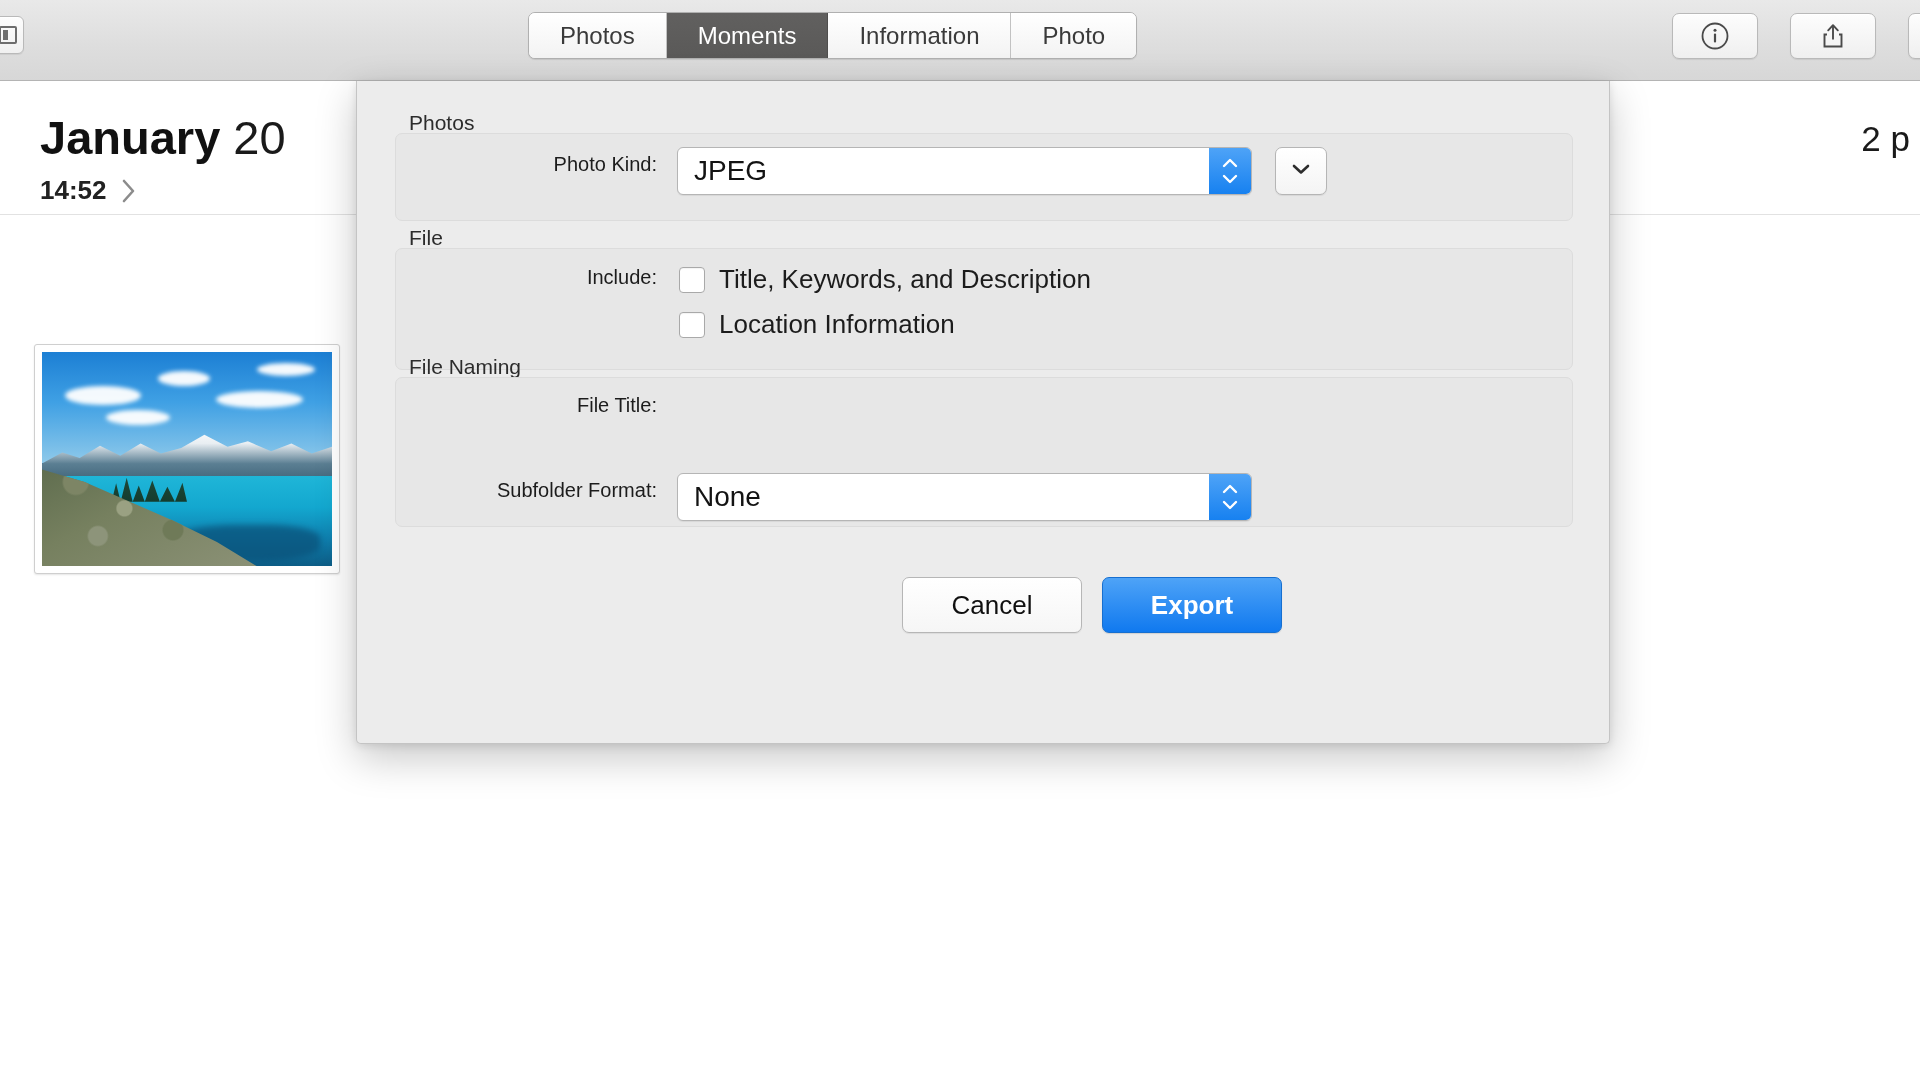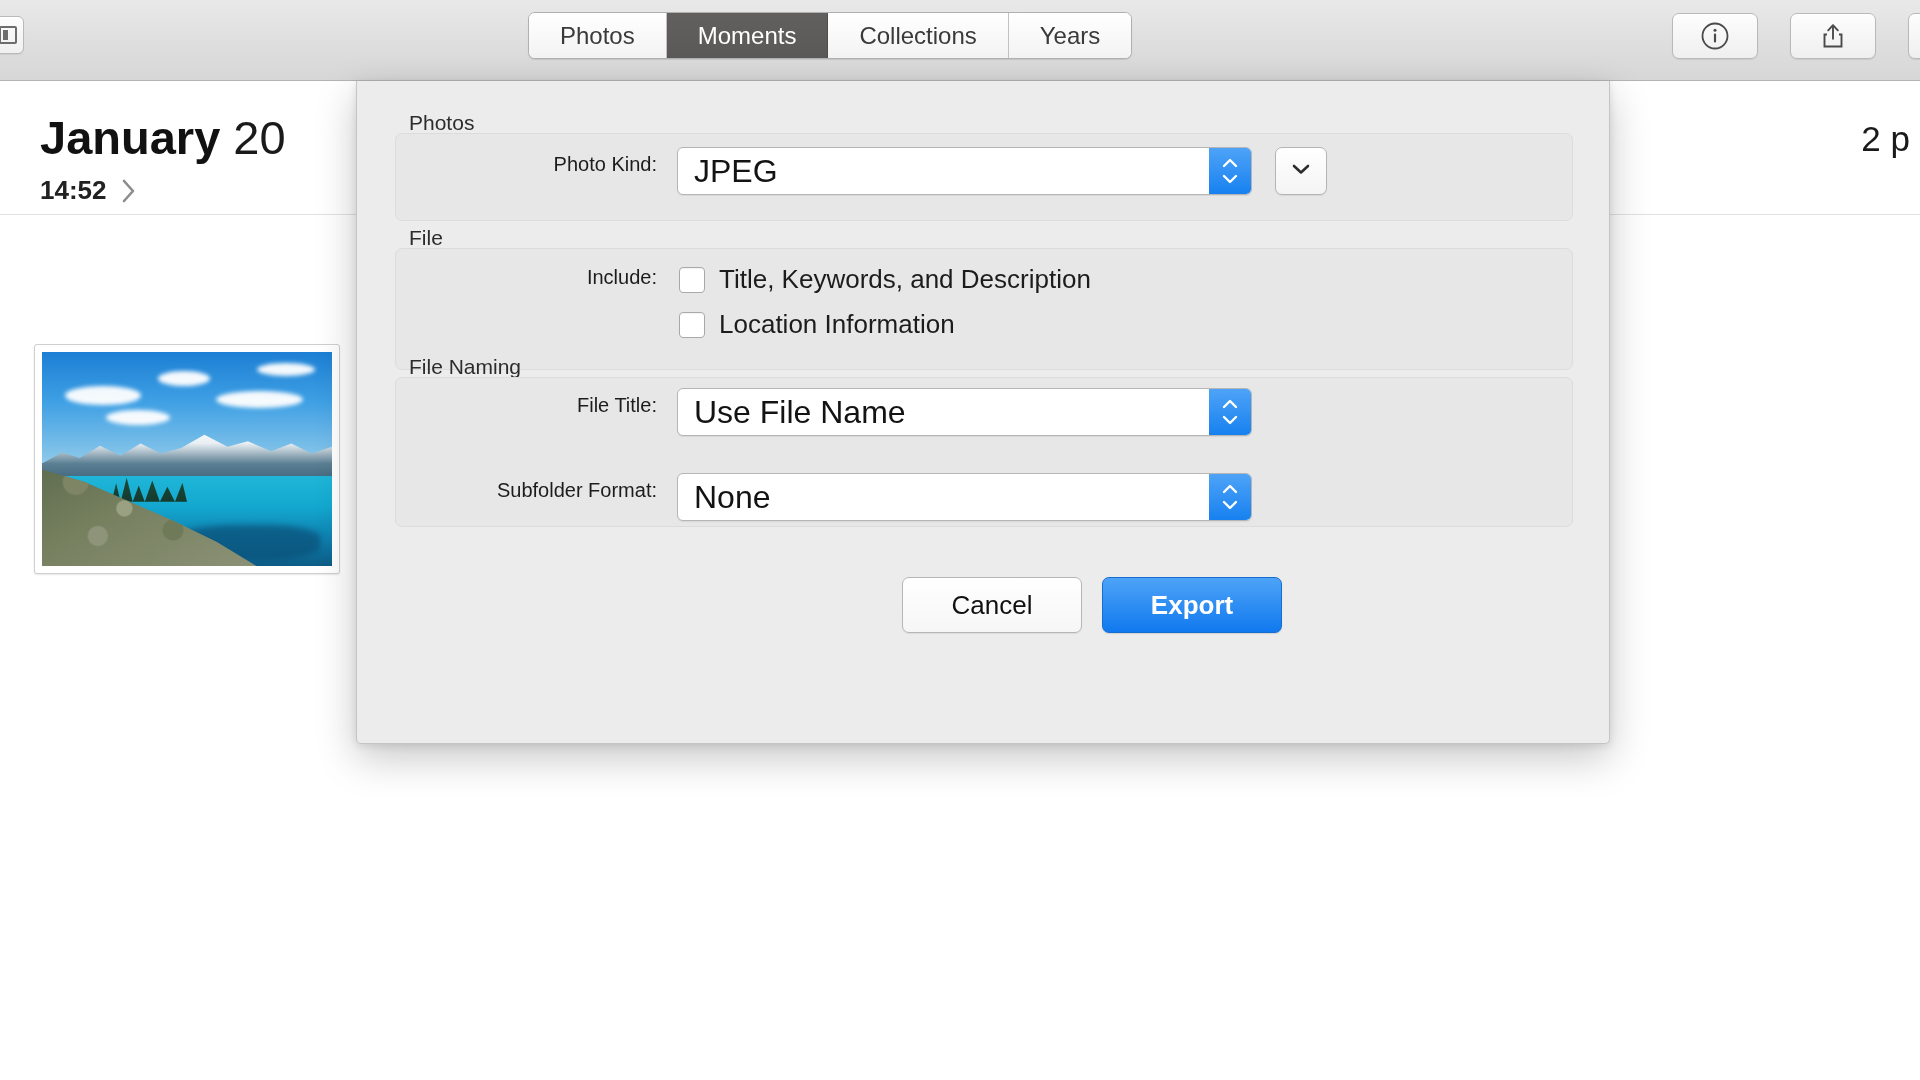--- a/index.html
+++ b/index.html
@@ -229,21 +229,21 @@
     height: 48px;
     background: #ffffff;
     border: 1px solid #b5b5b5;
     border-radius: 6px;
     box-shadow: 0 1px 1px rgba(0,0,0,0.07);
     display: flex; align-items: center;
   }
   .popup .popup-value {
     flex: 1;
     padding-left: 16px;
-    font-size: 32px;
+    font-size: 28px;
     color: #131313;
     white-space: nowrap; overflow: hidden;
   }
   .popup .popup-arrows {
     width: 42px; height: 100%;
     background: linear-gradient(to bottom, #4ea3f7, #1781f0);
     border-top-right-radius: 5px; border-bottom-right-radius: 5px;
     display: flex; flex-direction: column;
     align-items: center; justify-content: center; gap: 4px;
   }
@@ -306,22 +306,22 @@
 <div id="toolbar">
   <div id="toolbar-inner">
 
     <div class="toolbar-left-button">
       <span class="glyph"></span>
     </div>
 
     <div id="segmented">
       <div class="seg">Photos</div>
       <div class="seg selected">Moments</div>
-      <div class="seg">Collections</div>
-      <div class="seg">Years</div>
+      <div class="seg">Information</div>
+      <div class="seg">Photo</div>
     </div>
 
     <div class="tb-btn" id="btn-info">
       <span>
         <svg width="30" height="30" viewBox="0 0 30 30">
           <circle cx="15" cy="15" r="12.5" fill="none" stroke="#4a4a4a" stroke-width="1.8"></circle>
           <circle cx="15" cy="9.2" r="1.5" fill="#4a4a4a"></circle>
           <rect x="13.9" y="12.4" width="2.2" height="9.2" rx="1" fill="#4a4a4a"></rect>
         </svg>
       </span>
@@ -422,31 +422,20 @@
   <div class="chk-row" style="left:322px; top:228px;">
     <span class="chk-box"></span>
     <span class="chk-label">Location Information</span>
   </div>
 
   <div class="group-label" style="left:52px; top:274px;">File Naming</div>
   <div class="group-box" style="left:38px; top:296px; width:1178px; height:150px;"></div>
 
   <div class="field-label" style="left:60px; top:313px; width:240px;">File Title:</div>
 
-  <div class="popup" style="left:320px; top:307px; width:575px;">
-    <span class="popup-value">Use File Name</span>
-    <span class="popup-arrows">
-      <svg width="18" height="11" viewBox="0 0 18 11">
-        <path d="M3 8 L9 2 L15 8" fill="none" stroke="#ffffff" stroke-width="2.4" stroke-linecap="round" stroke-linejoin="round"></path>
-      </svg>
-      <svg width="18" height="11" viewBox="0 0 18 11">
-        <path d="M3 3 L9 9 L15 3" fill="none" stroke="#ffffff" stroke-width="2.4" stroke-linecap="round" stroke-linejoin="round"></path>
-      </svg>
-    </span>
-  </div>
 
   <div class="field-label" style="left:28px; top:398px; width:272px;">Subfolder Format:</div>
 
   <div class="popup" style="left:320px; top:392px; width:575px;">
     <span class="popup-value">None</span>
     <span class="popup-arrows">
       <svg width="18" height="11" viewBox="0 0 18 11">
         <path d="M3 8 L9 2 L15 8" fill="none" stroke="#ffffff" stroke-width="2.4" stroke-linecap="round" stroke-linejoin="round"></path>
       </svg>
       <svg width="18" height="11" viewBox="0 0 18 11">

